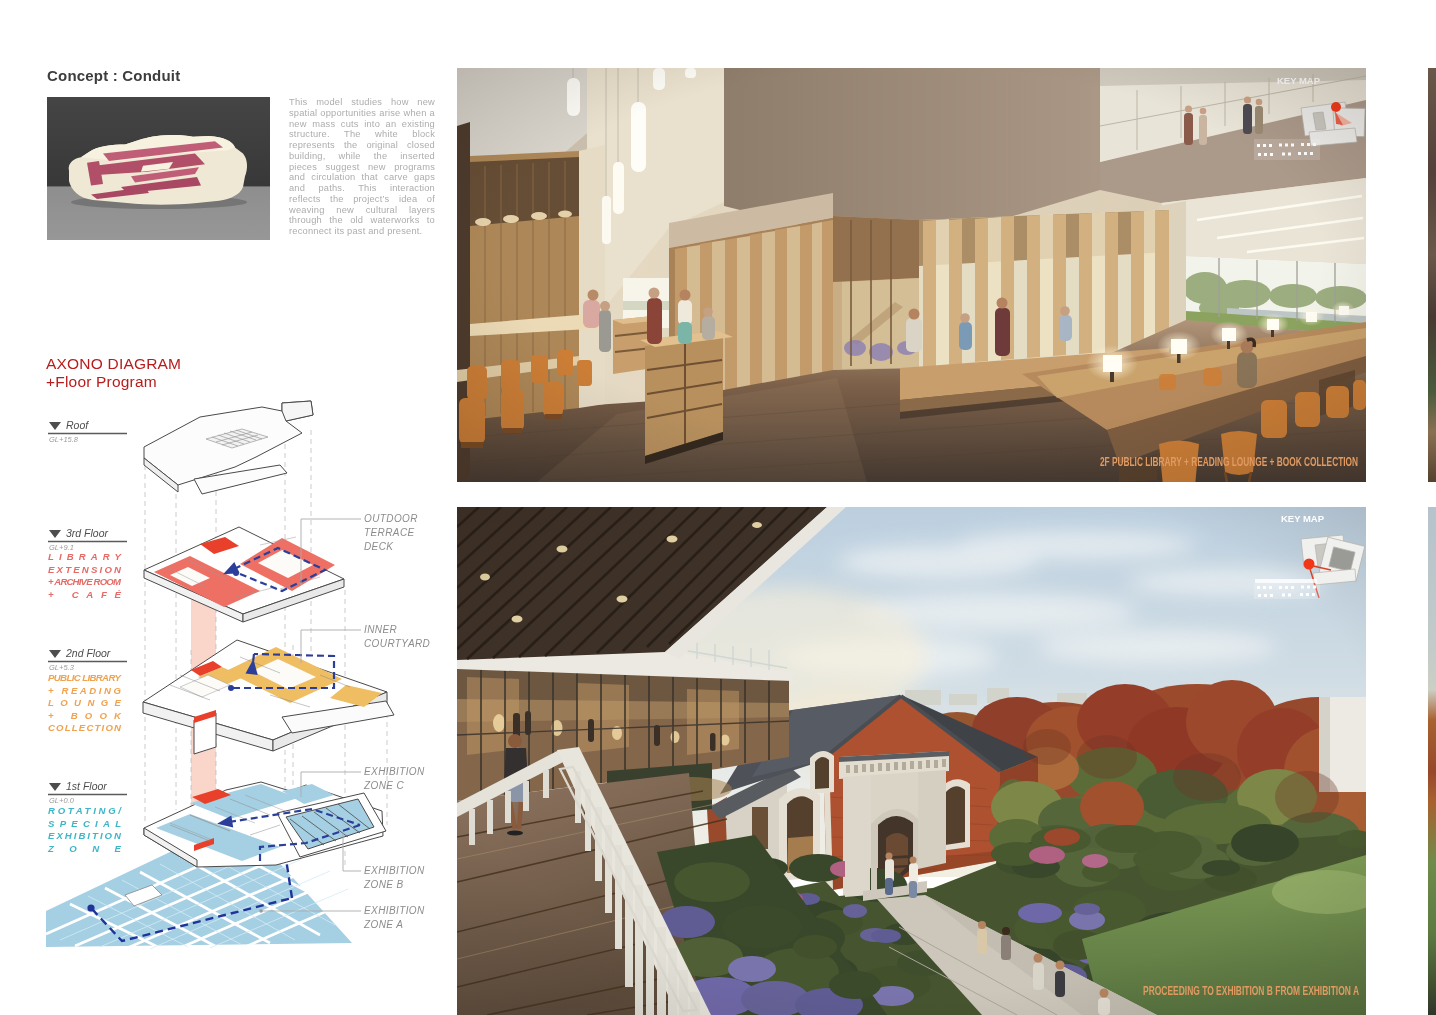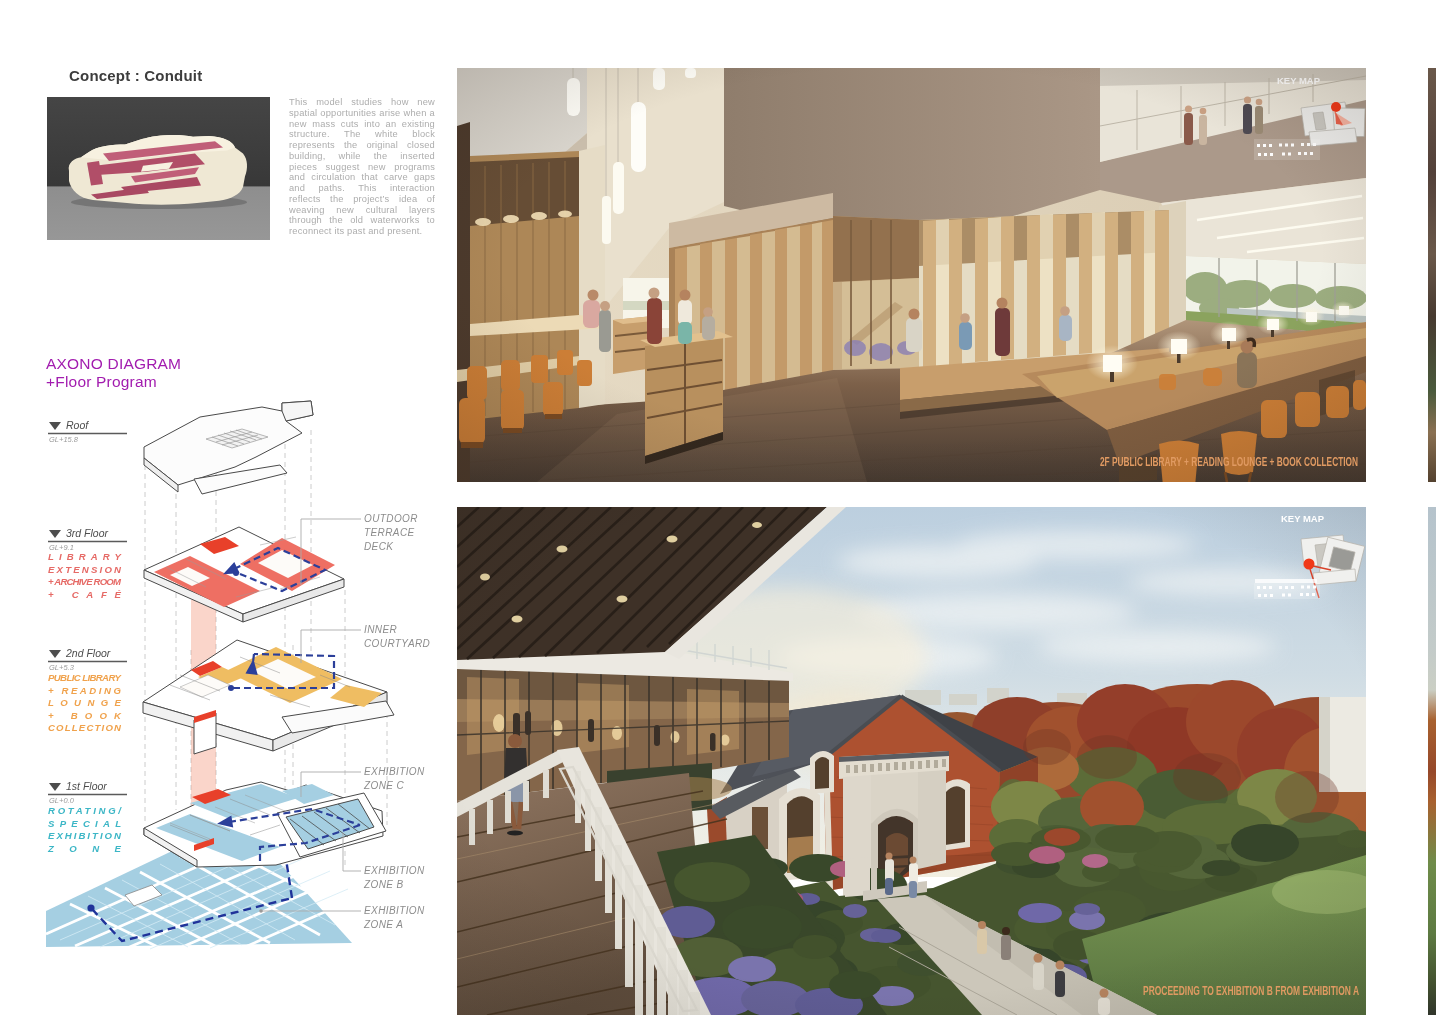--- a/index.html
+++ b/index.html
@@ -4,42 +4,42 @@
 <style>
   html,body{margin:0;padding:0;background:#ffffff;}
   #board{position:relative;width:1436px;height:1015px;background:#ffffff;overflow:hidden;
          font-family:"Liberation Sans", sans-serif;}
   .abs{position:absolute;}
 </style>
 </head>
 <body>
 <div id="board">
 
-  <div class="abs" style="left:47px;top:67px;font-size:15px;font-weight:bold;letter-spacing:0.2px;color:#3d3d3d;margin-left:22px;">Concept : Conduit</div>
+  <div class="abs" style="left:47px;top:67px;font-size:15px;font-weight:bold;letter-spacing:0.2px;color:#3d3d3d;">Concept : Conduit</div>
 
   <div class="abs" style="left:47px;top:97px;width:223px;height:143px;background:linear-gradient(#454545,#383838 62%,#8e8e8e 63%,#979797);">
     <svg width="223" height="143" viewBox="0 0 223 143">
       <g transform="translate(0,17) scale(1,0.76)">
       <ellipse cx="112" cy="116" rx="88" ry="9" fill="#5a5a5a" opacity="0.5"></ellipse>
       <path d="M22 75 C20 64 28 58 34 57 L42 50 C50 42 66 40 78 40 L95 33 C110 27 132 26 146 30 L162 29 C176 30 186 36 188 44 L196 52 C201 60 201 72 198 82 L196 96 C193 106 184 112 172 114 L150 117 C128 120 100 120 80 117 L46 113 C32 111 24 100 22 88 Z" fill="#efe8d4"></path>
       <path d="M34 57 L42 50 C50 42 66 40 78 40 L95 33 C110 27 132 26 146 30 L162 29 C176 30 186 36 188 44 L180 48 L130 52 L70 62 Z" fill="#f7f1e0"></path>
       <path d="M56 52 L168 36 L176 44 L62 62 Z" fill="#c05e78"></path>
       <path d="M48 68 L148 52 L158 66 L100 76 L54 80 Z" fill="#b14e68"></path>
       <path d="M40 64 L52 62 L56 92 L44 94 Z" fill="#b14e68"></path>
       <path d="M84 82 L152 70 L148 79 L88 90 Z" fill="#c05e78"></path>
       <path d="M74 96 L150 83 L154 94 L80 104 Z" fill="#a94862"></path>
       <path d="M44 106 L98 96 L102 104 L50 112 Z" fill="#a94862"></path>
       <path d="M96 68 L126 63 L122 72 L94 76 Z" fill="#f7f1e0"></path>
       </g>
     </svg>
   </div>
 
   <div class="abs" style="left:289px;top:97px;width:146px;font-size:9.3px;line-height:10.75px;color:#adadad;text-align:justify;letter-spacing:0.2px;">This model studies how new spatial opportunities arise when a new mass cuts into an existing structure. The white block represents the original closed building, while the inserted pieces suggest new programs and circulation that carve gaps and paths. This interaction reflects the project’s idea of weaving new cultural layers through the old waterworks to reconnect its past and present.</div>
 
-  <div class="abs" style="left:46px;top:355px;font-size:15.5px;color:#a21caf;letter-spacing:0.2px;line-height:17.5px;">AXONO DIAGRAM<br>+Floor Program</div>
+  <div class="abs" style="left:46px;top:355px;font-size:15.5px;color:#b91c1c;letter-spacing:0.2px;line-height:17.5px;">AXONO DIAGRAM<br>+Floor Program</div>
 
   <div class="abs" style="left:30px;top:395px;width:430px;height:620px;font-style:italic;">
     <svg width="430" height="620" viewBox="0 0 430 620" id="axosvg">
       <defs>
         <marker id="arrL" markerWidth="8" markerHeight="8" refX="5.5" refY="2.8" orient="auto">
           <path d="M0,2.8 L7,0 L7,5.6 Z" fill="#2b3f9a"></path>
         </marker>
       </defs>
 
       <g stroke="#c6c6c6" stroke-width="0.9" stroke-dasharray="5 4" fill="none">

